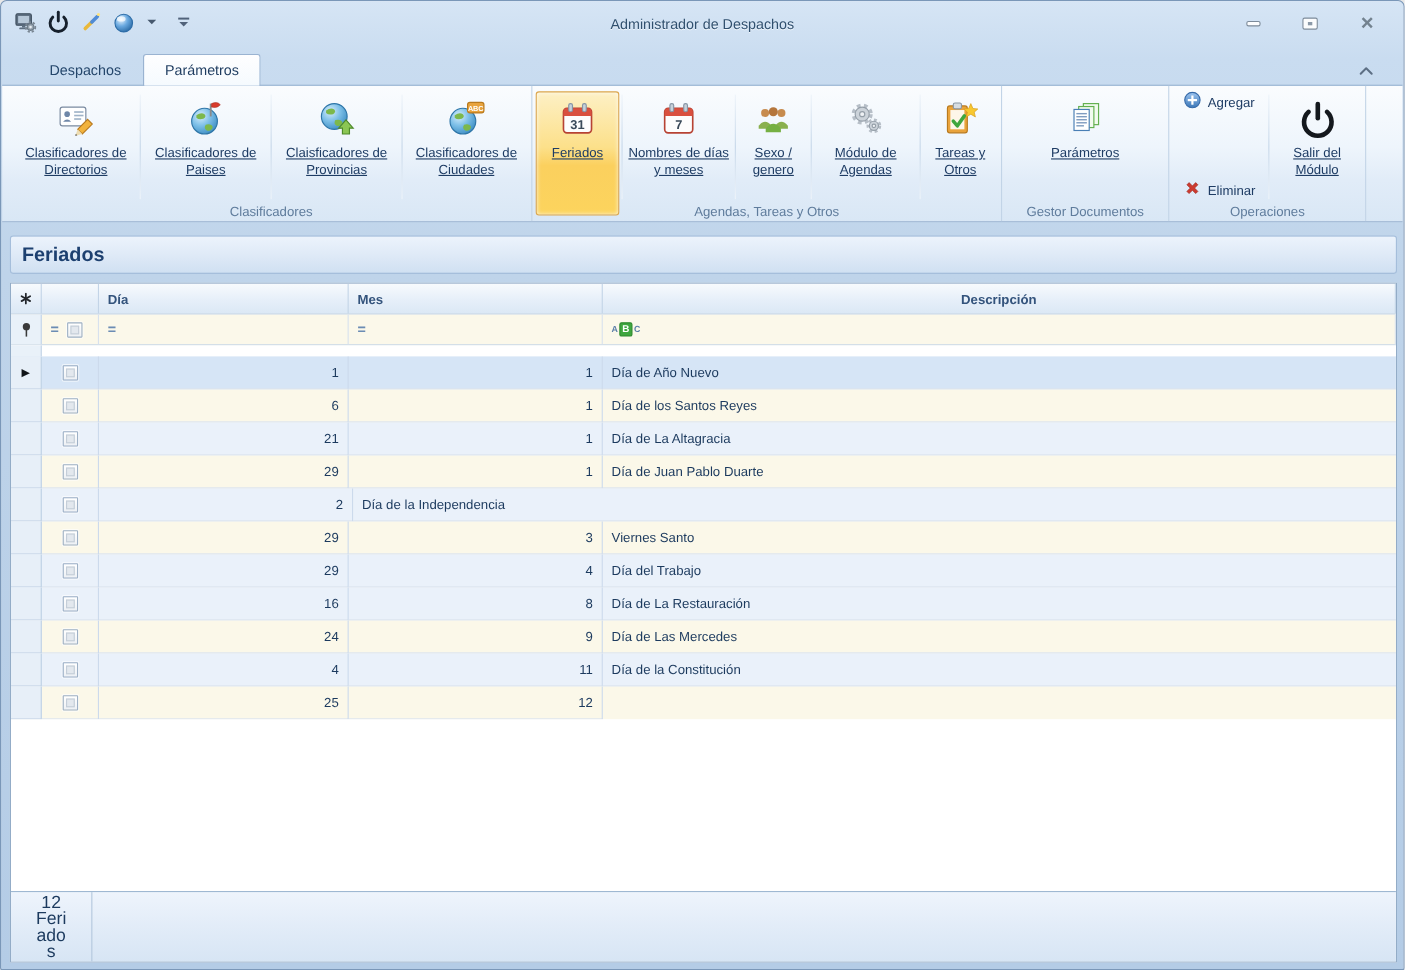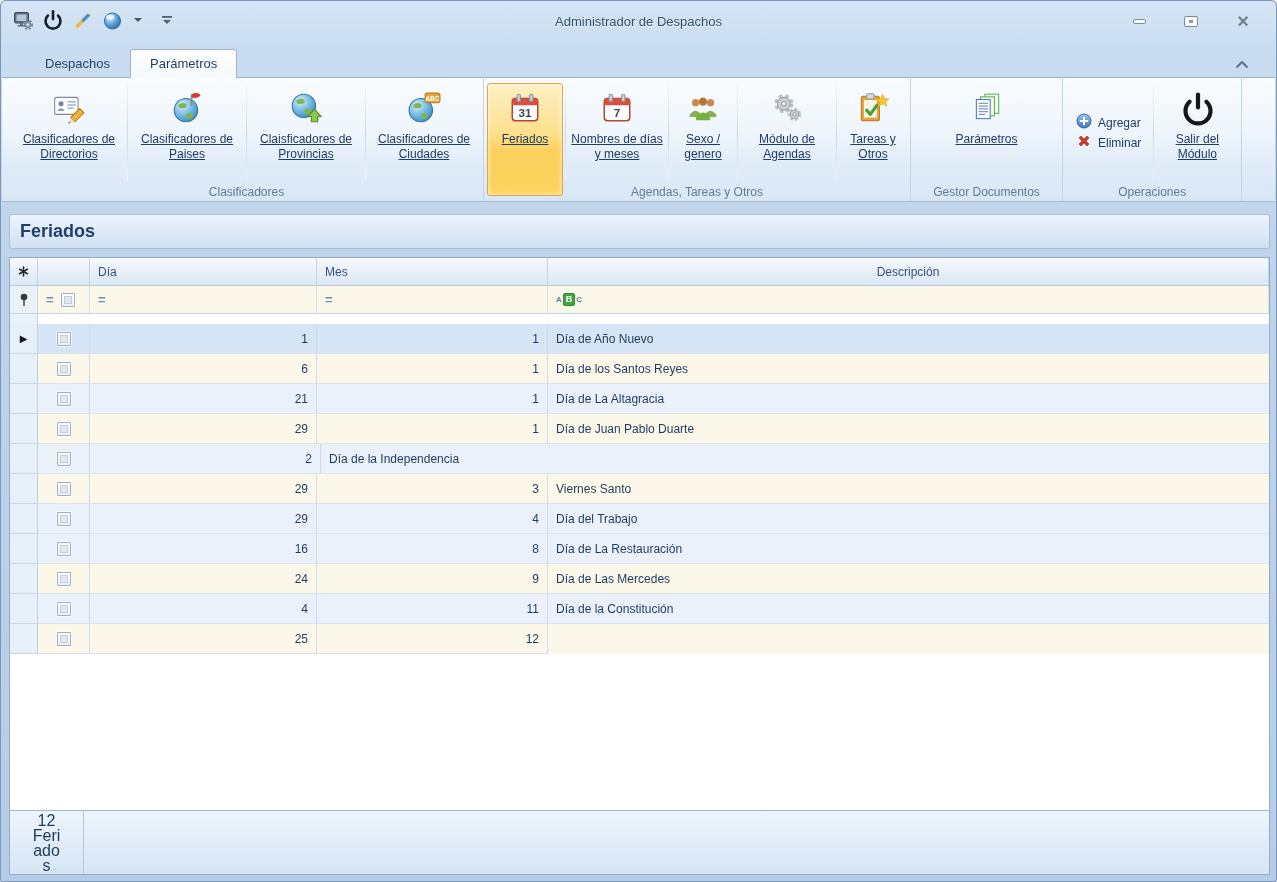--- a/index.html
+++ b/index.html
@@ -31,35 +31,35 @@
     background:linear-gradient(180deg,#fafcfe 0%,#eef5fc 45%,#e1ecf8 70%,#d9e7f5 100%);
     border-top:1px solid #9ab3d1; border-bottom:1px solid #a6bcd6; display:flex; padding-left:8px; }
   .rgroup { position:relative; height:100%; padding:5px 3px 5px; border-right:1px solid #c2d4e7; display:flex; }
   .gcaption { position:absolute; bottom:2px; left:0; right:0; text-align:center; font-size:12px; color:#5f7c9c; }
   .gbtns { display:flex; align-items:stretch; }
   .rbtn { display:flex; flex-direction:column; align-items:center; padding-top:7px; font-size:12px; color:#1e3c64; text-align:center; border:1px solid transparent; border-radius:3px; cursor:default; }
   .rbtn .ricon { width:34px; height:34px; margin-bottom:7px; flex:none; }
   .rbtn .rlabel { line-height:15px;text-decoration:underline; }
   .rbtn.selected { background:linear-gradient(180deg,#fdf0c5 0%,#fce08a 45%,#fbd05e 60%,#fcd45d 100%); border-color:#dca64b; box-shadow:inset 0 0 4px rgba(255,255,255,.8); }
   .bsep { width:1px; margin:3px 2px 15px; background:linear-gradient(#eef4fa,#c6d7e9,#eef4fa); }
-  .ops-col { display:flex; flex-direction:column; justify-content:center; gap:1px; padding:0 10px 14px; }
+  .ops-col { display:flex; flex-direction:column; justify-content:space-between; gap:1px; padding:0 10px 14px; }
   .sbtn { display:flex; align-items:center; gap:6px; font-size:12px; color:#1e3c64; cursor:default; white-space:nowrap; }
   
   .panel-header { position:absolute; top:213px; left:8px; width:1261px; height:35px;
     background:linear-gradient(180deg,#ecf3fc 0%,#dfeaf7 50%,#d0e0f2 100%);
     border:1px solid #a5bedb; border-radius:3px; display:flex; align-items:center; padding-left:10px;
     font-size:18px; font-weight:bold; color:#1d4070; }
   
   .grid { position:absolute; top:256px; left:8px; width:1261px; height:618px; background:#fff; border:1px solid #93acc7; display:flex; flex-direction:column; }
   .w-ind { width:28px; flex:none; }
   .w-cb { width:52px; flex:none; }
   .w-dia { width:227px; flex:none; }
   .w-mes { width:231px; flex:none; }
   .w-desc { flex:1; }
-  .ghead { display:flex; height:28px; background:linear-gradient(180deg,#f7fafd 0%,#e6eff9 55%,#dbe8f5 100%); border-bottom:1px solid #b6c9de; color:#33537c; font-size:12px; }
+  .ghead { display:flex; height:28px; background:linear-gradient(180deg,#f7fafd 0%,#e6eff9 55%,#dbe8f5 100%); border-bottom:1px solid #b6c9de; color:#33537c; font-size:12px;font-weight:bold; }
   .ghead .hc { display:flex; align-items:center; padding:0 8px; border-right:1px solid #c3d4e7; }
   .ghead .hc.center { justify-content:center; }
   .ghead .hc.icon-cell { justify-content:center; padding:0; }
   .gfilter { display:flex; height:28px; background:#fbf8ea; border-bottom:1px solid #c3d4e7; }
   .gfilter .fc { display:flex; align-items:center; gap:7px; padding:0 8px; border-right:1px solid #d7e1ee; }
   .gfilter .fc.ind { background:#e9f1f9; border-right:1px solid #c3d4e7; justify-content:center; padding:0; }
   .op { color:#6b8cb4; font-weight:bold; font-size:13px; }
   .abc { display:inline-flex; align-items:center; line-height:1; }
   .abc .sm { font-size:8px; font-weight:bold; color:#5b7ea8; }
   .abc .big { font-size:9px; font-weight:bold; color:#fff; background:#3fa63f; border:1px solid #2e8a2e; border-radius:2px; padding:1px 2px; margin:0 1px; }

